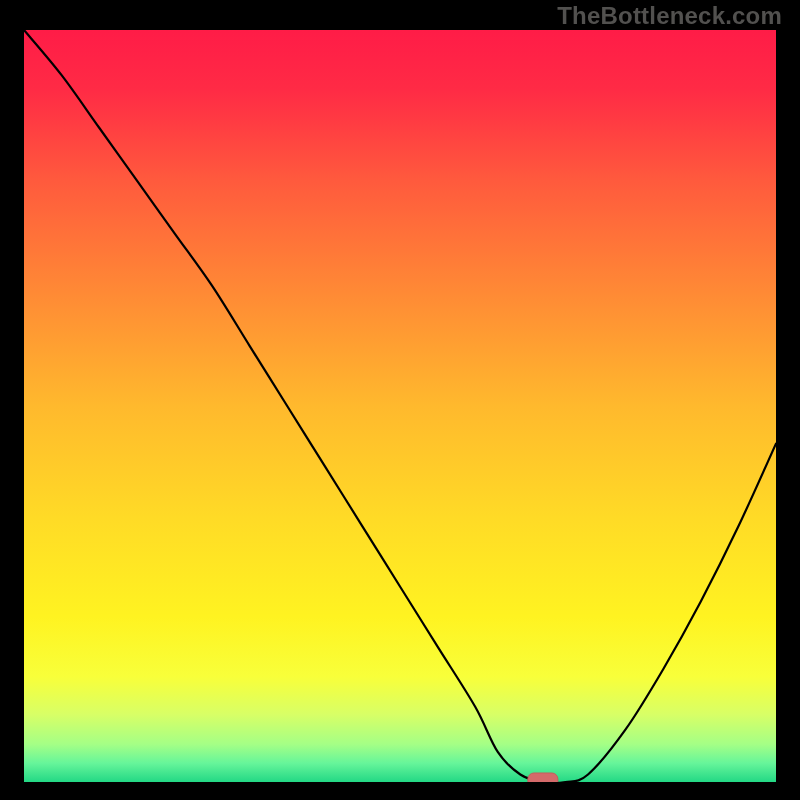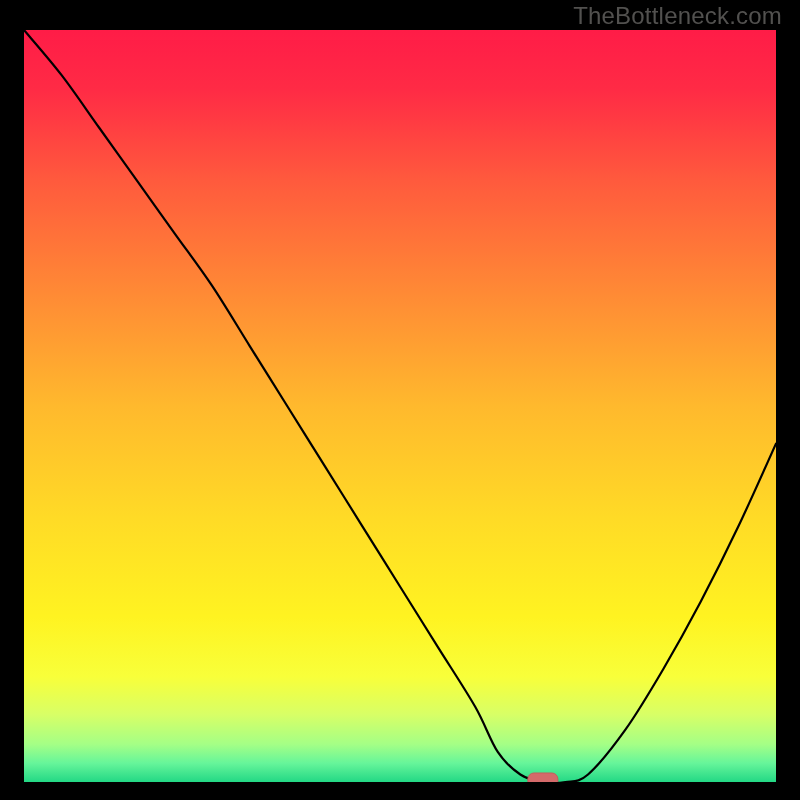--- a/index.html
+++ b/index.html
@@ -15,21 +15,21 @@
     width: 800px;
     height: 800px;
     background: #000;
   }
   .attribution {
     position: absolute;
     top: 2px;
     right: 18px;
     font-family: Arial, Helvetica, sans-serif;
     font-size: 24px;
-    font-weight: 400;
+    font-weight: 700;
     color: #52514f;
     letter-spacing: 0.2px;
   }
   .plot {
     position: absolute;
     left: 24px;
     top: 30px;
     width: 752px;
     height: 752px;
   }

